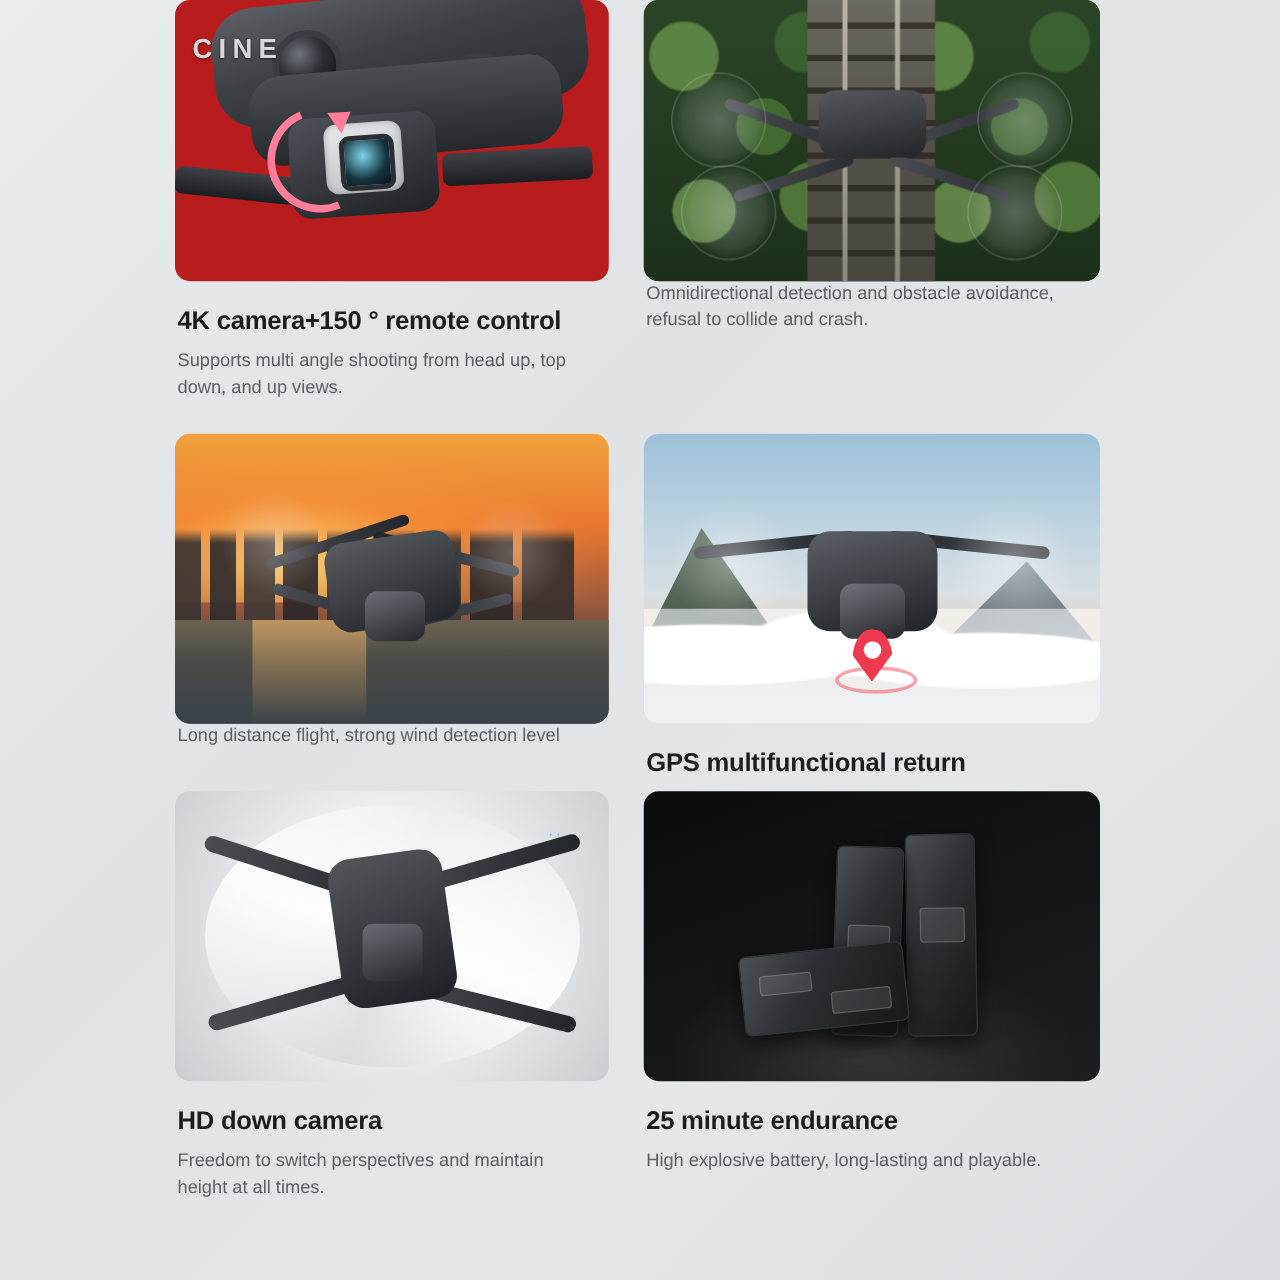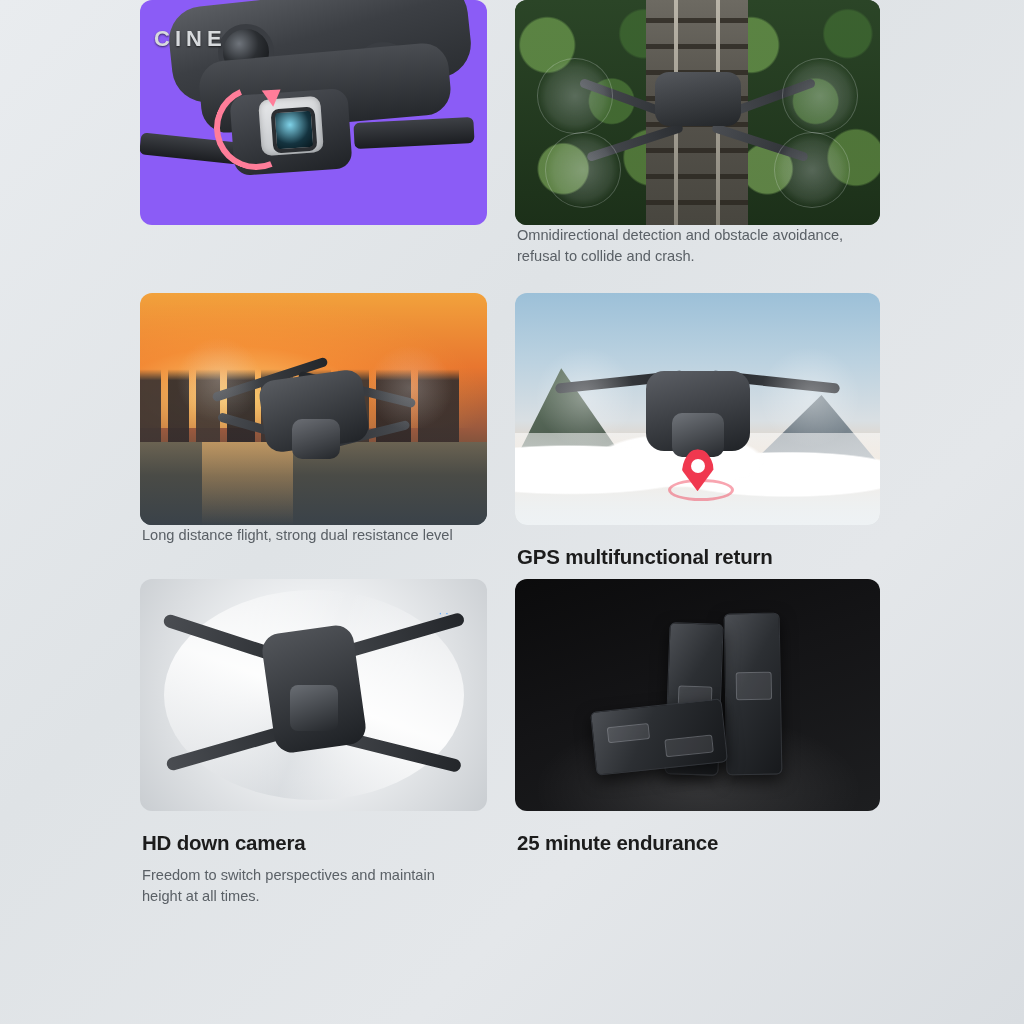--- a/index.html
+++ b/index.html
@@ -51,21 +51,21 @@
   }
   .card-desc {
     font-size: 14.6px;
     line-height: 1.45;
     color: #5a6066;
     margin: 0 0 26px 2px;
     max-width: 330px;
   }
 
   
-  .ph1 { background: #8b5cf6; text-align: right; }
+  .ph1 { background: #b91c1c; text-align: right; }
   .ph1 .body1 {
     position: absolute; left: 30px; top: -6px; width: 300px; height: 96px;
     background: linear-gradient(170deg, #5d6065 0%, #3c3f44 45%, #2a2d31 100%);
     border-radius: 34px;
     transform: rotate(-6deg);
   }
   .ph1 .body2 {
     position: absolute; left: 60px; top: 52px; width: 250px; height: 72px;
     background: linear-gradient(180deg, #4a4d52, #25282c);
     border-radius: 26px;
@@ -297,20 +297,22 @@
         <div class="body2"></div>
         <div class="legA leg"></div>
         <div class="legB leg"></div>
         <div class="gimbal"></div>
         <div class="camera"></div>
         <div class="camera-lens"></div>
         <div class="arrow"></div>
         <div class="arrowhead"></div>
         <div class="brand">CINE</div>
       </div>
+      <div class="card-title">4K camera+150 ° remote control</div>
+      <div class="card-desc">Supports multi angle shooting from head up, top down, and up views.</div>
     </div>
 
     <div class="cell">
       <div class="photo ph2">
         <div class="forestL"></div>
         <div class="forestR"></div>
         <div class="track">
           <div class="tie" style="top:18px"></div>
           <div class="tie" style="top:44px"></div>
           <div class="tie" style="top:70px"></div>
@@ -342,21 +344,21 @@
         <div class="water"></div>
         <div class="arm" style="position:absolute;left:70px;top:82px;width:120px;height:9px;border-radius:5px;background:linear-gradient(90deg,#4a4d52,#23262a);transform:rotate(-18deg);"></div>
         <div class="arm" style="position:absolute;right:70px;top:92px;width:120px;height:9px;border-radius:5px;background:linear-gradient(90deg,#23262a,#4a4d52);transform:rotate(14deg);"></div>
         <div class="arm" style="position:absolute;left:76px;top:134px;width:110px;height:9px;border-radius:5px;background:linear-gradient(90deg,#4a4d52,#23262a);transform:rotate(16deg);"></div>
         <div class="arm" style="position:absolute;right:76px;top:140px;width:110px;height:9px;border-radius:5px;background:linear-gradient(90deg,#23262a,#4a4d52);transform:rotate(-14deg);"></div>
         <div class="prop" style="position:absolute;left:36px;top:44px;width:86px;height:86px;border-radius:50%;background:radial-gradient(circle, rgba(235,235,235,.25) 0%, rgba(235,235,235,0) 70%);"></div>
         <div class="prop" style="position:absolute;right:34px;top:52px;width:86px;height:86px;border-radius:50%;background:radial-gradient(circle, rgba(235,235,235,.25) 0%, rgba(235,235,235,0) 70%);"></div>
         <div style="position:absolute;left:50%;top:50%;margin-left:-52px;margin-top:-34px;width:104px;height:72px;background:linear-gradient(165deg,#595c61,#202327);border-radius:16px;transform:rotate(-8deg);"></div>
         <div style="position:absolute;left:50%;top:50%;margin-left:-22px;margin-top:10px;width:48px;height:40px;background:linear-gradient(160deg,#6b6e74,#24272b);border-radius:10px;"></div>
       </div>
-      <div class="card-desc">Long distance flight, strong dual resistance level</div>
+      <div class="card-desc">Long distance flight, strong wind detection level</div>
     </div>
 
     <div class="cell">
       <div class="photo ph4 tall">
         <div class="mountL"></div>
         <div class="mountR"></div>
         <div class="clouds"></div>
         <div style="position:absolute;left:40px;top:84px;width:130px;height:10px;border-radius:5px;background:linear-gradient(90deg,#4a4d52,#23262a);transform:rotate(-6deg);"></div>
         <div style="position:absolute;right:40px;top:84px;width:130px;height:10px;border-radius:5px;background:linear-gradient(90deg,#23262a,#4a4d52);transform:rotate(6deg);"></div>
         <div class="prop" style="position:absolute;left:18px;top:52px;width:104px;height:104px;border-radius:50%;background:radial-gradient(circle, rgba(255,255,255,.35) 0%, rgba(255,255,255,0) 68%);"></div>
@@ -392,16 +394,17 @@
         </div>
         <div class="batt battA">
           <div class="label" style="left:10px;top:62px;width:32px;height:24px;"></div>
         </div>
         <div class="batt battC">
           <div class="label" style="left:14px;top:16px;width:40px;height:14px;"></div>
           <div class="label" style="left:70px;top:34px;width:46px;height:16px;"></div>
         </div>
       </div>
       <div class="card-title">25 minute endurance</div>
+      <div class="card-desc">High explosive battery, long-lasting and playable.</div>
     </div>
 
   </div>
 </div>
 
 </body></html>

